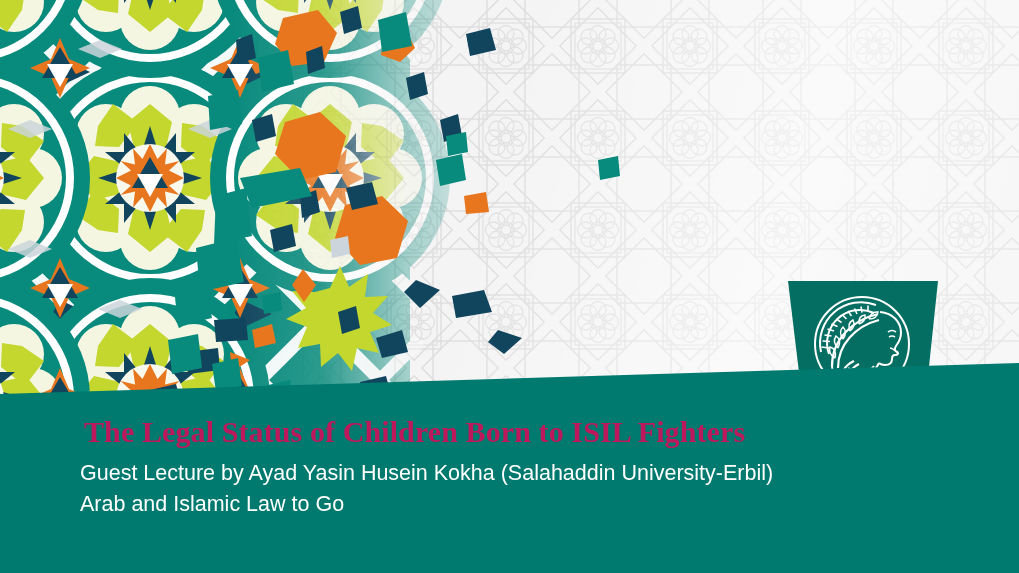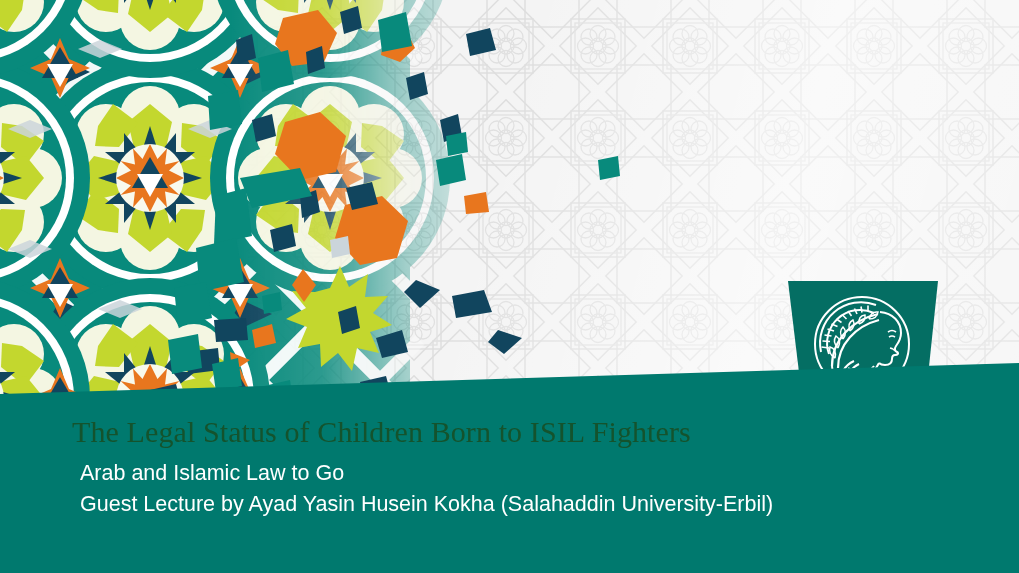--- a/index.html
+++ b/index.html
@@ -45,25 +45,25 @@
   .logo-wrap svg{display:block;width:100%;height:100%;}
 
   
   .text-block{
     position:absolute;left:72px;top:414px;width:900px;
     color:#ffffff;
   }
   .title{
     font-family:"Liberation Serif",serif;
     font-size:30px;
-    font-weight:400;
+    font-weight:700;
     line-height:1.17;
     letter-spacing:.1px;
-    margin:0 0 9px 0;
-    color:#14532d;
+    margin:0 0 9px 12px;
+    color:#be185d;
     white-space:pre-line;
   }
   .subtitle{
     font-family:"Liberation Sans",sans-serif;
     font-size:21.5px;
     font-weight:400;
     line-height:1.42;
     margin:0;
     padding-left:8px;
     color:#ffffff;
@@ -423,18 +423,18 @@
 
   <div class="band">
     <svg viewBox="0 0 1019 210" preserveAspectRatio="none" aria-hidden="true">
       <polygon points="0,31 1019,0 1019,210 0,210" fill="#00796E"></polygon>
     </svg>
   </div>
 
   <div class="text-block">
     <h1 class="title"><span>The Legal Status of Children Born to ISIL Fighters</span><br></h1>
     <p class="subtitle">
+      <span class="sub-line">Guest Lecture by Ayad Yasin Husein Kokha (Salahaddin University-Erbil)</span>
       <span class="sub-line">Arab and Islamic Law to Go</span>
-      <span class="sub-line">Guest Lecture by Ayad Yasin Husein Kokha (Salahaddin University-Erbil)</span>
     </p>
   </div>
 
 </div>
 
 </body></html>

